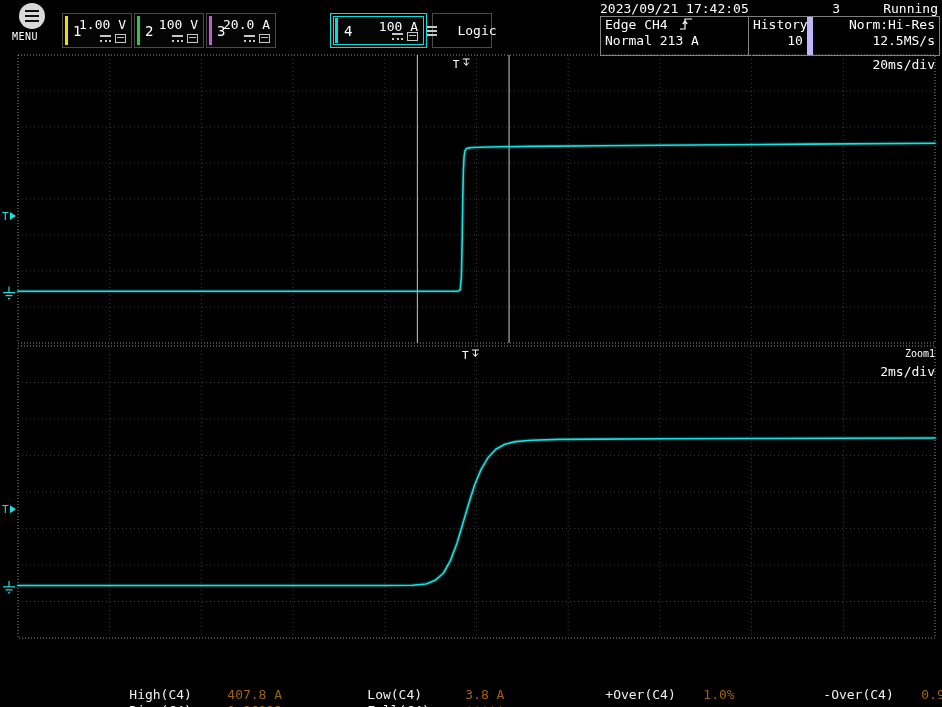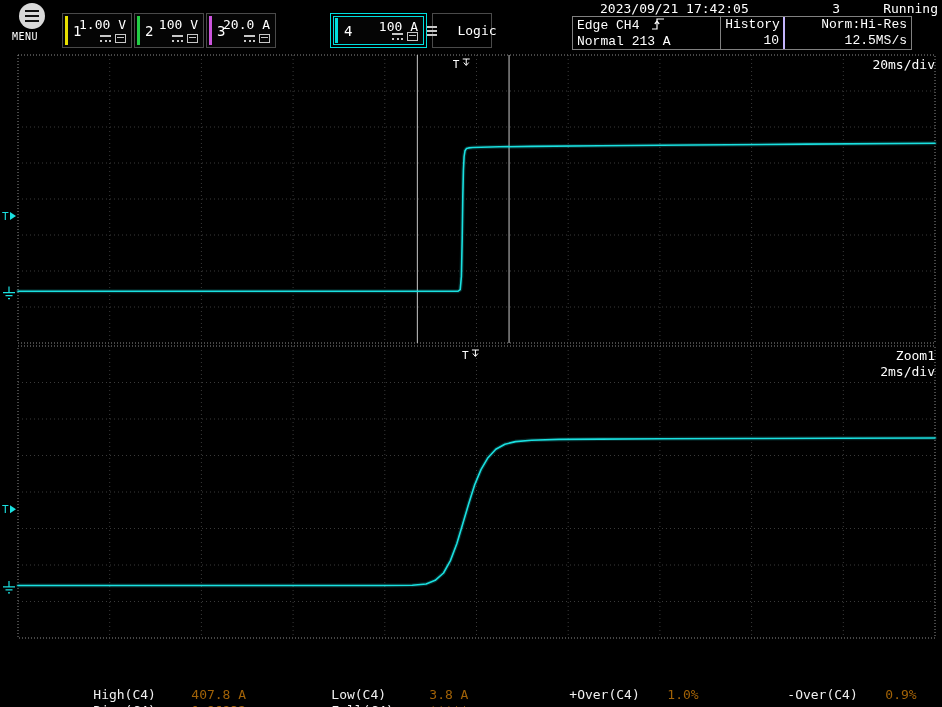--- a/index.html
+++ b/index.html
@@ -33,42 +33,42 @@
   .dc-icon::after{content:"";position:absolute;left:0;right:0;top:6px;border-top:2px dotted #c8c8c8;}
   .probe-icon{display:inline-block;width:11px;height:9px;border:1px solid #c8c8c8;box-sizing:border-box;position:relative;}
   .probe-icon::after{content:"";position:absolute;left:1px;right:1px;top:2px;border-top:1px solid #c8c8c8;}
   .logic-icon{display:inline-flex;flex-direction:column;gap:2px;}
   .logic-icon i{display:block;width:10px;height:2px;background:#c8c8c8;}
 
   .dt{position:absolute;left:600px;top:1px;font-size:13px;}
   .acq{position:absolute;left:816px;top:1px;width:24px;text-align:right;font-size:13px;}
   .run{position:absolute;right:4px;top:1px;font-size:13px;}
 
-  .info-box{position:absolute;left:572px;top:16px;width:340px;height:34px;border:1px solid #808080;
-            box-sizing:border-box;display:flex;font-family:Liberation Mono, monospace;}
+  .info-box{position:absolute;left:600px;top:16px;width:340px;height:40px;border:1px solid #808080;
+            box-sizing:border-box;display:flex;}
   .cell{padding:0 4px;font-size:13px;line-height:16px;box-sizing:border-box;}
   .cell-trig{width:178px;border-right:1px solid #808080;}
-  .cell-hist{width:64px;border-right:2px solid #c4b5fd;}
+  .cell-hist{width:64px;border-right:6px solid #c4b5fd;}
   .cell-rec{flex:1;margin-left:32px;}
   .cell-line{white-space:nowrap;}
   .cell-line.right{text-align:right;}
   .edge-icon{vertical-align:-2px;margin-left:4px;}
 
   
   #main-chart{position:absolute;left:0;top:52px;width:942px;height:293px;}
   #zoom-chart{position:absolute;left:0;top:344px;width:942px;height:296px;}
   .main-scale{position:absolute;right:7px;top:57px;font-size:13px;}
-  .zoom-name{position:absolute;right:7px;top:348px;font-size:13px;}
+  .zoom-name{position:absolute;right:7px;top:348px;font-size:10px;}
   .zoom-scale{position:absolute;right:7px;top:364px;font-size:13px;}
 
   
   .meas{position:absolute;font-size:13px;white-space:pre;color:#f0f0f0;}
   .r1{top:672px}.r2{top:688px}
   .c1{left:62px}.c2{left:300px}.c3{left:538px}.c4{left:756px}
-  .mlabel{display:inline-block;min-width:98px;}
+  .mlabel{display:inline-block;min-width:98px;margin-left:36px;}
   .mvalue{color:#a16207;}
 </style>
 </head>
 <body>
 
 <div id="app">
 
   <div class="menu-btn">
     <div class="menu-circle">
         <i></i>

